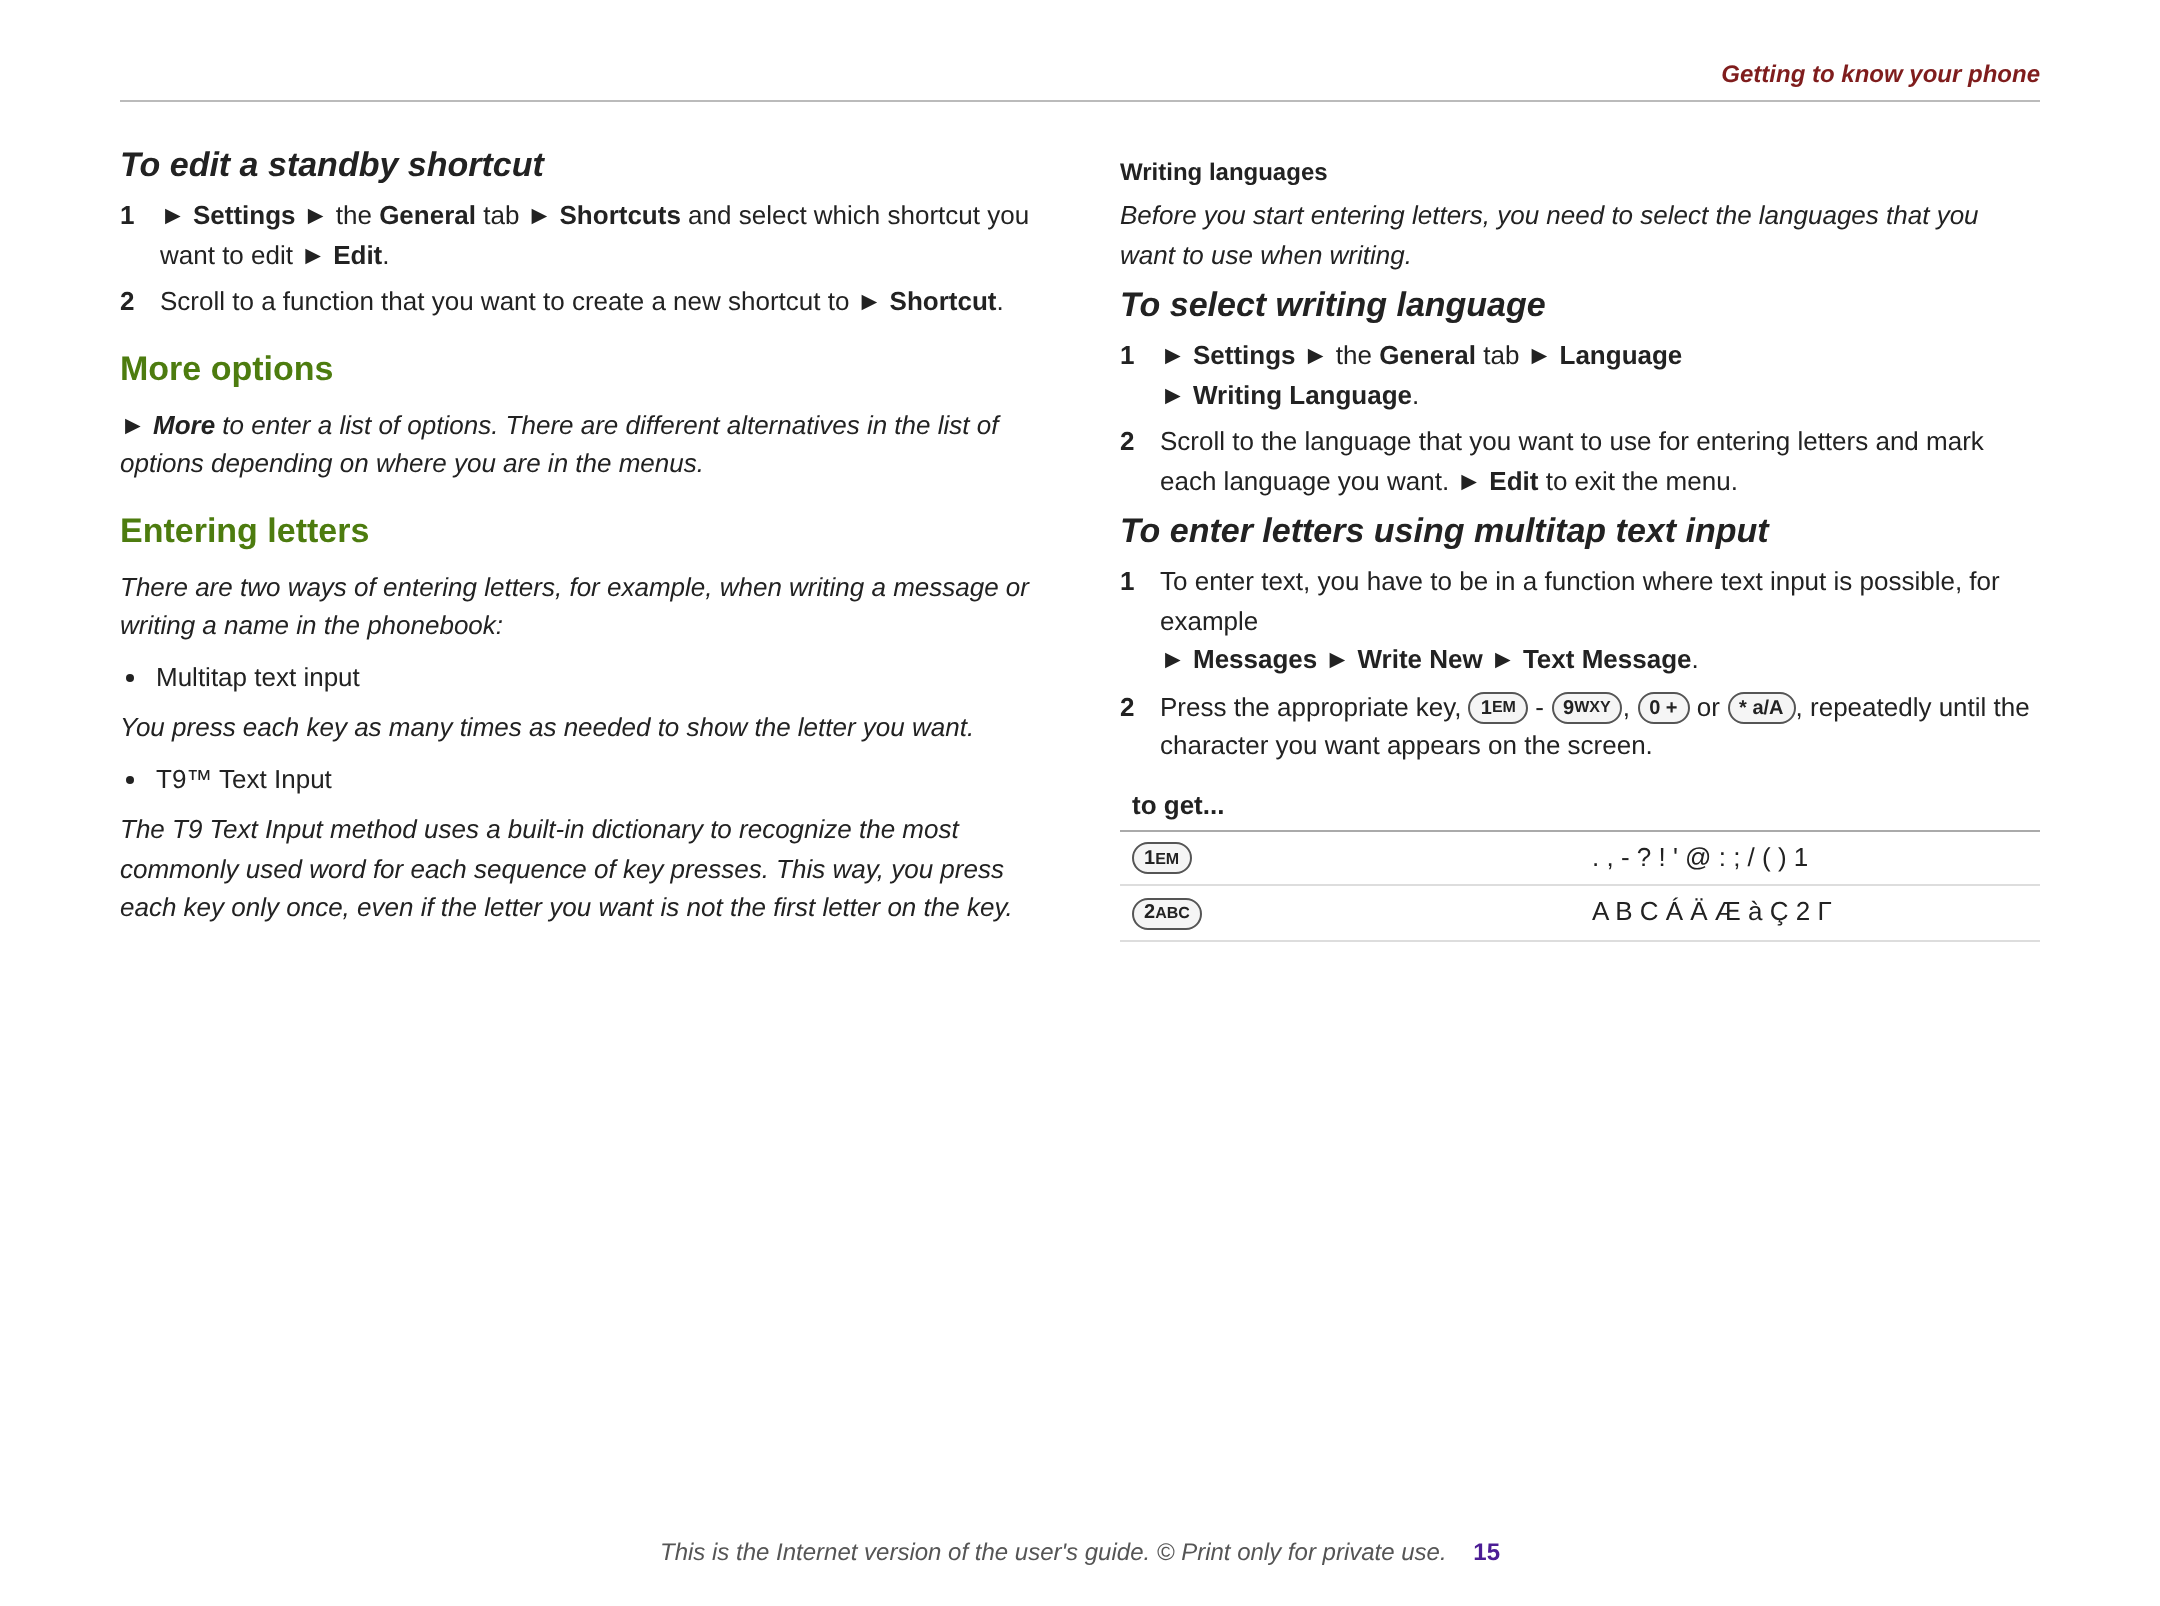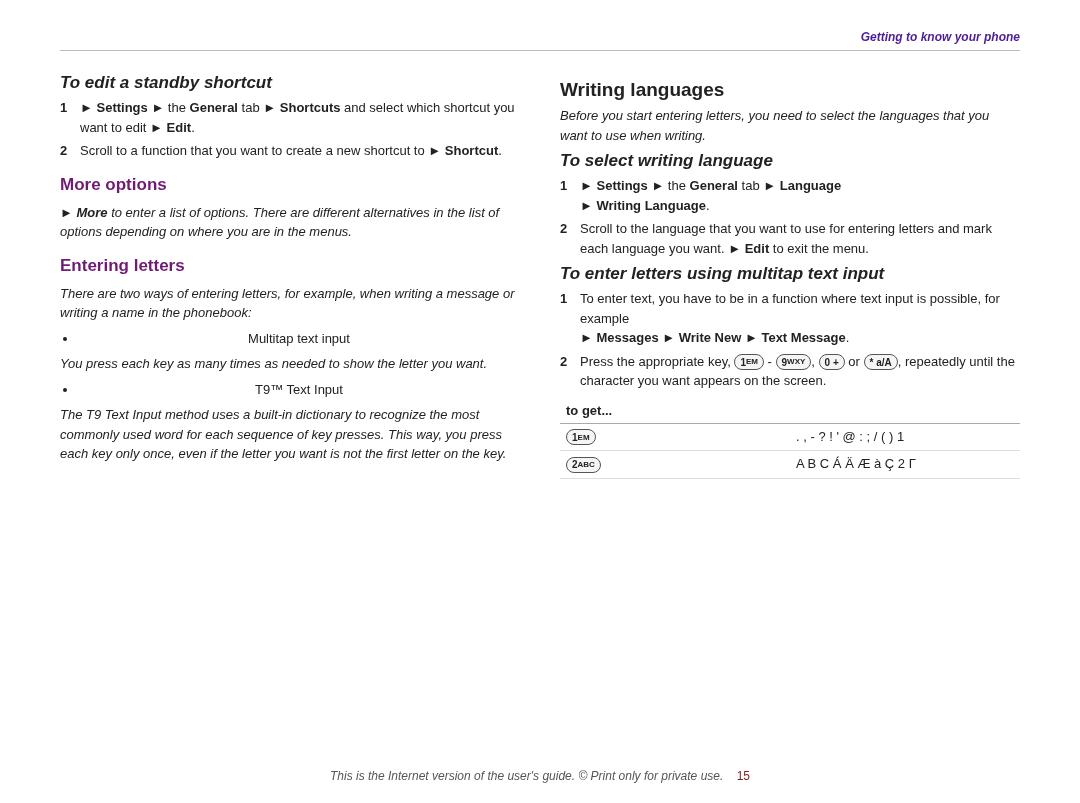--- a/index.html
+++ b/index.html
@@ -16,52 +16,52 @@
       width: 1080px;
       height: 803px;
       padding: 30px 60px 20px 60px;
       position: relative;
     }
     .header {
       text-align: right;
       font-size: 12px;
       font-style: italic;
       font-weight: bold;
-      color: #4c1d95;
+      color: #7f1d1d;
       border-bottom: 1px solid #bbb;
       padding-bottom: 6px;
       margin-bottom: 18px;
     }
     .two-col {
       display: flex;
       gap: 40px;
     }
     .col-left {
       flex: 1;
     }
     .col-right {
       flex: 1;
     }
     .section-title {
       font-size: 17px;
       font-weight: bold;
-      color: #701a75;
+      color: #4d7c0f;
       margin-bottom: 8px;
       margin-top: 14px;
     }
     .subsection-title {
       font-size: 17px;
       font-weight: bold;
       font-style: italic;
       color: #222;
       margin-bottom: 5px;
       margin-top: 4px;
     }
     .subsection-title-bold {
-      font-size: 19px;
+      font-size: 12px;
       font-weight: bold;
       color: #222;
       margin-bottom: 5px;
       margin-top: 10px;
     }
     p {
       font-size: 13px;
       line-height: 1.5;
       margin-bottom: 6px;
       color: #222;
@@ -94,21 +94,20 @@
     }
     .bullet-list {
       list-style: disc;
       padding-left: 18px;
       margin-bottom: 6px;
     }
     .bullet-list li {
       font-size: 13px;
       line-height: 1.5;
       margin-bottom: 2px;
-      text-align: center;
     }
     .kbd {
       display: inline-flex;
       align-items: center;
       justify-content: center;
       border: 1px solid #555;
       border-radius: 10px;
       padding: 1px 5px;
       font-size: 10px;
       font-weight: bold;
@@ -147,23 +146,23 @@
       position: absolute;
       bottom: 20px;
       left: 0;
       right: 0;
       text-align: center;
       font-size: 12px;
       color: #555;
       font-style: italic;
     }
     .footer-num {
-      font-weight: normal;
+      font-weight: bold;
       font-style: normal;
-      color: #7f1d1d;
+      color: #4c1d95;
     }
     .hash-key {
       display: inline-flex;
       align-items: center;
       border: 1px solid #555;
       border-radius: 8px;
       padding: 0px 4px;
       font-size: 10px;
       background: #f5f5f5;
       vertical-align: middle;

